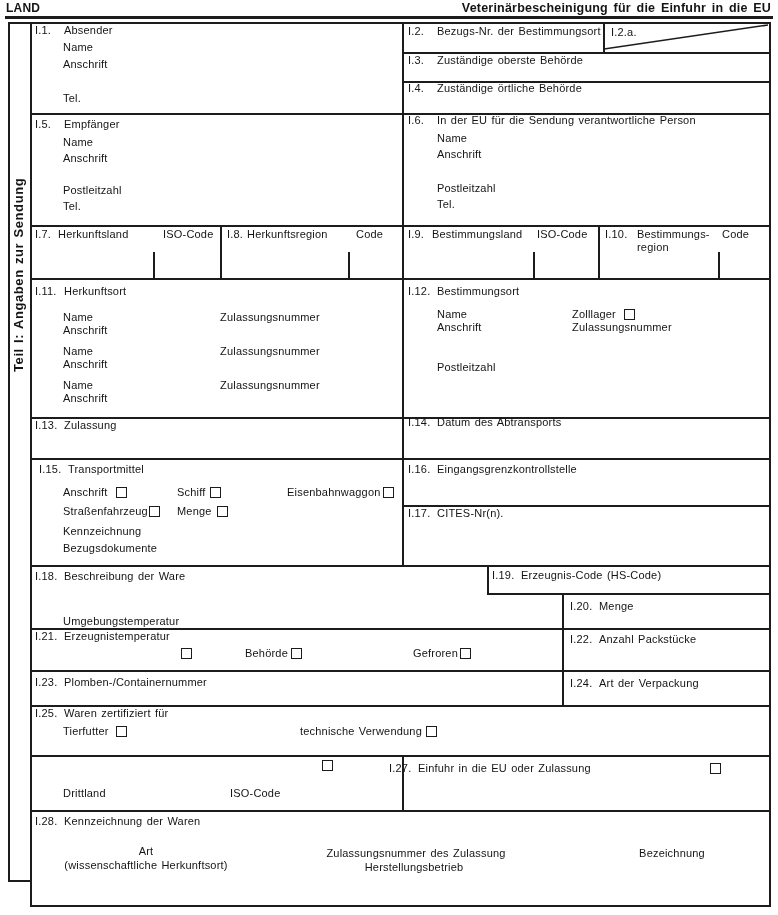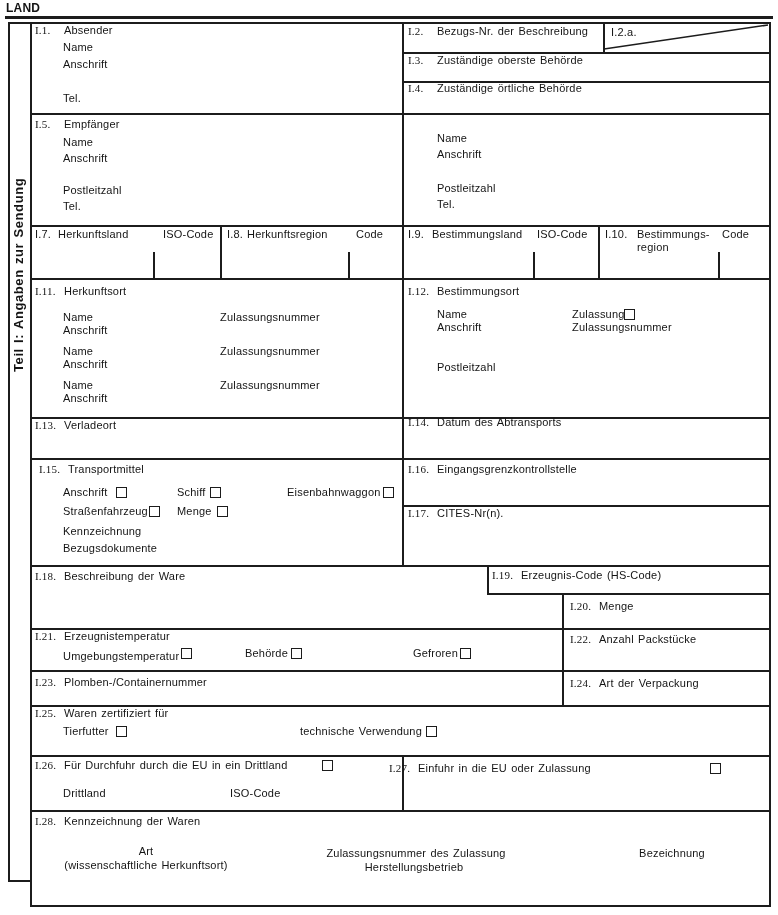--- a/index.html
+++ b/index.html
@@ -1,36 +1,37 @@
 <!DOCTYPE html>
 <html><head>
 <meta charset="utf-8">
 <style>
   html,body{margin:0;padding:0;background:#fff;}
   #page{position:relative;width:778px;height:915px;background:#fff;overflow:hidden;
         font-family:"Liberation Sans","DejaVu Sans",sans-serif;font-size:11px;color:#141414;
         letter-spacing:0.2px;word-spacing:1px;}
   .t{position:absolute;white-space:nowrap;line-height:13px;}
-  .num{display:inline-block;width:29px;font-family:Liberation Serif, serif;}
+  .num{display:inline-block;width:29px;}
   .hl,.vl{position:absolute;background:#1c1c1c;}
   .hl{height:1.5px;}
   .vl{width:1.5px;}
   .cb{position:absolute;width:11px;height:11px;border:1.4px solid #1c1c1c;background:#fff;box-sizing:border-box;}
   .ctr{transform:translateX(-50%);}
   #sidebar-label{position:absolute;left:11px;top:372px;transform-origin:0 0;
         transform:rotate(-90deg);font-weight:bold;font-size:13px;letter-spacing:0.6px;white-space:nowrap;}
   #title{position:absolute;right:7px;top:2px;font-weight:bold;font-size:12.5px;letter-spacing:0.2px;word-spacing:2px;}
   #country{position:absolute;left:6px;top:2px;font-weight:bold;font-size:12px;}
 </style>
 </head>
 <body>
 
 <div id="page">
 
   <div id="country" class="t">LAND</div>
+  <div id="title" class="t">Veterinärbescheinigung für die Einfuhr in die EU</div>
   <div class="hl" style="left:5px;top:16px;width:768px;height:2.5px"></div>
 
   <div class="hl" style="left:8px;top:22px;width:762px"></div>
   <div class="vl" style="left:8px;top:22px;height:859px"></div>
   <div class="vl" style="left:769px;top:22px;height:885px"></div>
   <div class="hl" style="left:30px;top:905px;width:740px;height:2px"></div>
   <div class="vl" style="left:30px;top:22px;height:884px"></div>
   <div class="hl" style="left:8px;top:880px;width:23px"></div>
   <div id="sidebar-label">Teil I: Angaben zur Sendung</div>
 
@@ -64,31 +65,32 @@
 
   <svg style="position:absolute;left:601px;top:23px" width="168" height="28">
     <line x1="3" y1="26" x2="167" y2="2" stroke="#1c1c1c" stroke-width="1.5"></line>
   </svg>
 
   <div class="t" style="left:35px;top:24px"><span class="num">I.1.</span><span>Absender</span></div>
   <span class="t" style="left:63px;top:41px">Name</span>
   <span class="t" style="left:63px;top:58px">Anschrift</span>
   <span class="t" style="left:63px;top:92px">Tel.</span>
 
-  <div class="t" style="left:408px;top:25px"><span class="num">I.2.</span><span>Bezugs-Nr. der Beschreibung</span></div>
+  <div class="t" style="left:408px;top:25px"><span class="num">I.2.</span><span>Bezugs-Nr. der Bestimmungsort</span></div>
   <span class="t" style="left:611px;top:26px">I.2.a.</span>
   <div class="t" style="left:408px;top:54px"><span class="num">I.3.</span><span>Zuständige oberste Behörde</span></div>
   <div class="t" style="left:408px;top:82px"><span class="num">I.4.</span><span>Zuständige örtliche Behörde</span></div>
 
   <div class="t" style="left:35px;top:118px"><span class="num">I.5.</span><span>Empfänger</span></div>
   <span class="t" style="left:63px;top:136px">Name</span>
   <span class="t" style="left:63px;top:152px">Anschrift</span>
   <span class="t" style="left:63px;top:184px">Postleitzahl</span>
   <span class="t" style="left:63px;top:200px">Tel.</span>
 
+  <div class="t" style="left:408px;top:114px"><span class="num">I.6.</span><span>In der EU für die Sendung verantwortliche Person</span></div>
   <span class="t" style="left:437px;top:132px">Name</span>
   <span class="t" style="left:437px;top:148px">Anschrift</span>
   <span class="t" style="left:437px;top:182px">Postleitzahl</span>
   <span class="t" style="left:437px;top:198px">Tel.</span>
 
   <span class="t" style="left:35px;top:228px">I.7.</span>
   <span class="t" style="left:58px;top:228px">Herkunftsland</span>
   <span class="t" style="left:163px;top:228px">ISO-Code</span>
   <span class="t" style="left:227px;top:228px">I.8.</span>
   <span class="t" style="left:247px;top:228px">Herkunftsregion</span>
@@ -107,27 +109,27 @@
   <span class="t" style="left:63px;top:324px">Anschrift</span>
   <span class="t" style="left:63px;top:345px">Name</span>
   <span class="t" style="left:220px;top:345px">Zulassungsnummer</span>
   <span class="t" style="left:63px;top:358px">Anschrift</span>
   <span class="t" style="left:63px;top:379px">Name</span>
   <span class="t" style="left:220px;top:379px">Zulassungsnummer</span>
   <span class="t" style="left:63px;top:392px">Anschrift</span>
 
   <div class="t" style="left:408px;top:285px"><span class="num">I.12.</span><span>Bestimmungsort</span></div>
   <span class="t" style="left:437px;top:308px">Name</span>
-  <span class="t" style="left:572px;top:308px">Zulassung</span>
+  <span class="t" style="left:572px;top:308px">Zolllager</span>
   <span class="cb" style="left:624px;top:309px"></span>
   <span class="t" style="left:437px;top:321px">Anschrift</span>
   <span class="t" style="left:572px;top:321px">Zulassungsnummer</span>
   <span class="t" style="left:437px;top:361px">Postleitzahl</span>
 
-  <div class="t" style="left:35px;top:419px"><span class="num">I.13.</span><span>Verladeort</span></div>
+  <div class="t" style="left:35px;top:419px"><span class="num">I.13.</span><span>Zulassung</span></div>
   <div class="t" style="left:408px;top:416px"><span class="num">I.14.</span><span>Datum des Abtransports</span></div>
 
   <div class="t" style="left:39px;top:463px"><span class="num">I.15.</span><span>Transportmittel</span></div>
   <span class="t" style="left:63px;top:486px">Anschrift</span>
   <span class="cb" style="left:116px;top:487px"></span>
   <span class="t" style="left:177px;top:486px">Schiff</span>
   <span class="cb" style="left:210px;top:487px"></span>
   <span class="t" style="left:287px;top:486px">Eisenbahnwaggon</span>
   <span class="cb" style="left:383px;top:487px"></span>
   <span class="t" style="left:63px;top:505px">Straßenfahrzeug</span>
@@ -138,38 +140,37 @@
   <span class="t" style="left:63px;top:542px">Bezugsdokumente</span>
 
   <div class="t" style="left:408px;top:463px"><span class="num">I.16.</span><span>Eingangsgrenzkontrollstelle</span></div>
   <div class="t" style="left:408px;top:507px"><span class="num">I.17.</span><span>CITES-Nr(n).</span></div>
 
   <div class="t" style="left:35px;top:570px"><span class="num">I.18.</span><span>Beschreibung der Ware</span></div>
   <div class="t" style="left:492px;top:569px"><span class="num">I.19.</span><span>Erzeugnis-Code (HS-Code)</span></div>
   <div class="t" style="left:570px;top:600px"><span class="num">I.20.</span><span>Menge</span></div>
 
   <div class="t" style="left:35px;top:630px"><span class="num">I.21.</span><span>Erzeugnistemperatur</span></div>
-  <span class="t" style="left:63px;top:650px">Umgebungstemperatur</span>
+  <span class="t" style="left:63px;top:615px">Umgebungstemperatur</span>
   <span class="cb" style="left:181px;top:648px"></span>
   <span class="t" style="left:245px;top:647px">Behörde</span>
   <span class="cb" style="left:291px;top:648px"></span>
   <span class="t" style="left:413px;top:647px">Gefroren</span>
   <span class="cb" style="left:460px;top:648px"></span>
   <div class="t" style="left:570px;top:633px"><span class="num">I.22.</span><span>Anzahl Packstücke</span></div>
 
   <div class="t" style="left:35px;top:676px"><span class="num">I.23.</span><span>Plomben-/Containernummer</span></div>
   <div class="t" style="left:570px;top:677px"><span class="num">I.24.</span><span>Art der Verpackung</span></div>
 
   <div class="t" style="left:35px;top:707px"><span class="num">I.25.</span><span>Waren zertifiziert für</span></div>
   <span class="t" style="left:63px;top:725px">Tierfutter</span>
   <span class="cb" style="left:116px;top:726px"></span>
   <span class="t" style="left:300px;top:725px">technische Verwendung</span>
   <span class="cb" style="left:426px;top:726px"></span>
 
-  <div class="t" style="left:35px;top:759px"><span class="num">I.26.</span><span>Für Durchfuhr durch die EU in ein Drittland</span></div>
   <span class="cb" style="left:322px;top:760px"></span>
   <span class="t" style="left:63px;top:787px">Drittland</span>
   <span class="t" style="left:230px;top:787px">ISO-Code</span>
   <div class="t" style="left:389px;top:762px"><span class="num">I.27.</span><span>Einfuhr in die EU oder Zulassung</span></div>
   <span class="cb" style="left:710px;top:763px"></span>
 
   <div class="t" style="left:35px;top:815px"><span class="num">I.28.</span><span>Kennzeichnung der Waren</span></div>
   <span class="t ctr" style="left:146px;top:845px">Art</span>
   <span class="t ctr" style="left:146px;top:859px">(wissenschaftliche Herkunftsort)</span>
   <span class="t ctr" style="left:416px;top:847px">Zulassungsnummer des Zulassung</span>

